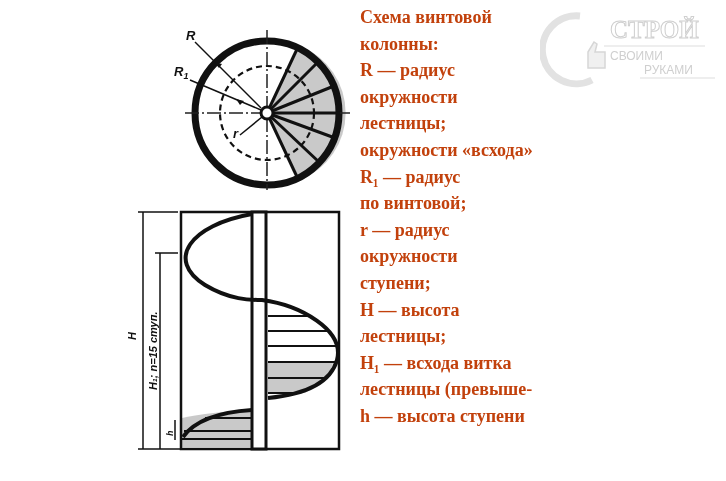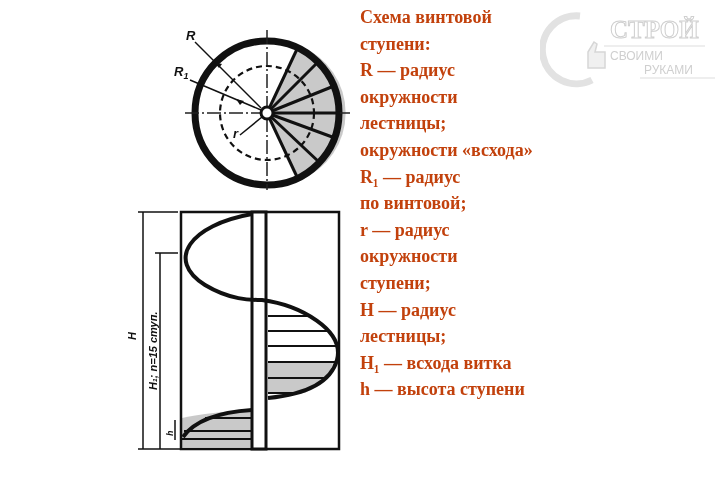--- a/index.html
+++ b/index.html
@@ -85,33 +85,34 @@
       <line x1="175" y1="420" x2="175" y2="440"></line>
     </g>
     <text transform="translate(136,340) rotate(-90)" font-family="Liberation Sans, sans-serif" font-style="italic" font-weight="bold" font-size="11" fill="#111">H</text>
     <text transform="translate(157,390) rotate(-90)" font-family="Liberation Sans, sans-serif" font-style="italic" font-weight="bold" font-size="11" fill="#111">H₁; n=15 ступ.</text>
     <text transform="translate(173,436) rotate(-90)" font-family="Liberation Sans, sans-serif" font-style="italic" font-weight="bold" font-size="9" fill="#111">h</text>
   </g>
 </svg>
 
 <div class="legend">
   <div>Схема винтовой</div>
-  <div>ступени:</div>
+  <div>колонны:</div>
   <div>R — радиус</div>
   <div>окружности</div>
   <div>лестницы;</div>
   <div>окружности «всхода»</div>
   <div>R₁ — радиус</div>
   <div>по винтовой;</div>
   <div>r — радиус</div>
   <div>окружности</div>
   <div>ступени;</div>
-  <div>H — радиус</div>
+  <div>H — высота</div>
   <div>лестницы;</div>
   <div>H₁ — всхода витка</div>
+  <div>лестницы (превыше-</div>
   <div>h — высота ступени</div>
 </div>
 
 <svg class="wm" viewBox="0 0 180 80">
   <path d="M40 8 A34 34 0 1 0 52 72" fill="none" stroke="#e2e2e2" stroke-width="7"></path>
   <path d="M48 44 l6 -10 l3 2 l-2 8 l10 0 l0 16 l-17 0 z" fill="#f0f0f0" stroke="#d6d6d6" stroke-width="1.5"></path>
   <text x="70" y="30" font-family="Liberation Serif, serif" font-size="25" font-weight="bold" fill="#fff" stroke="#cfcfcf" stroke-width="1">СТРОЙ</text>
   <line x1="64" y1="38" x2="165" y2="38" stroke="#ddd" stroke-width="1"></line>
   <text x="70" y="52" font-family="Liberation Sans, sans-serif" font-size="12" fill="#cfcfcf">СВОИМИ</text>
   <text x="104" y="66" font-family="Liberation Sans, sans-serif" font-size="12" fill="#cfcfcf">РУКАМИ</text>

